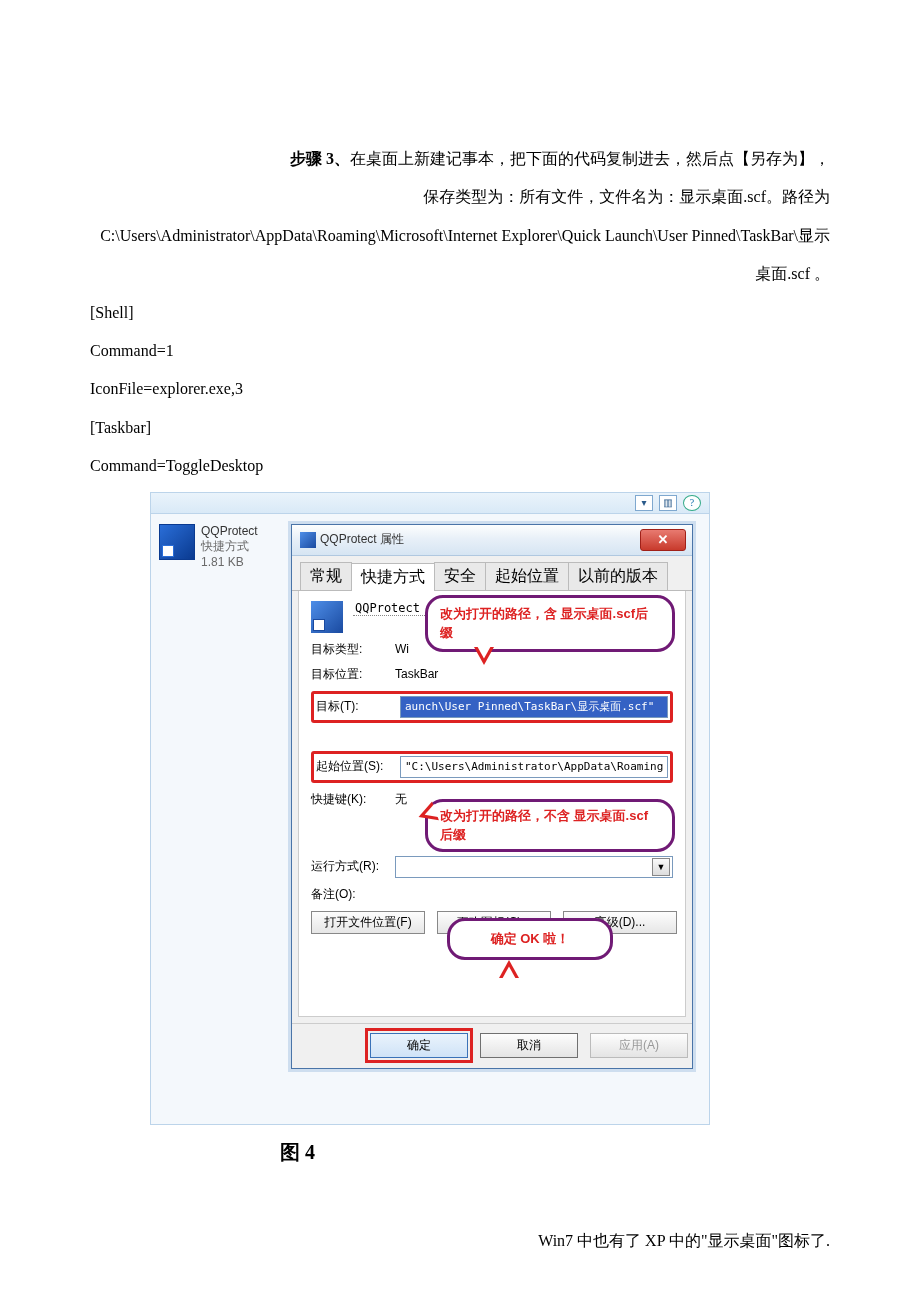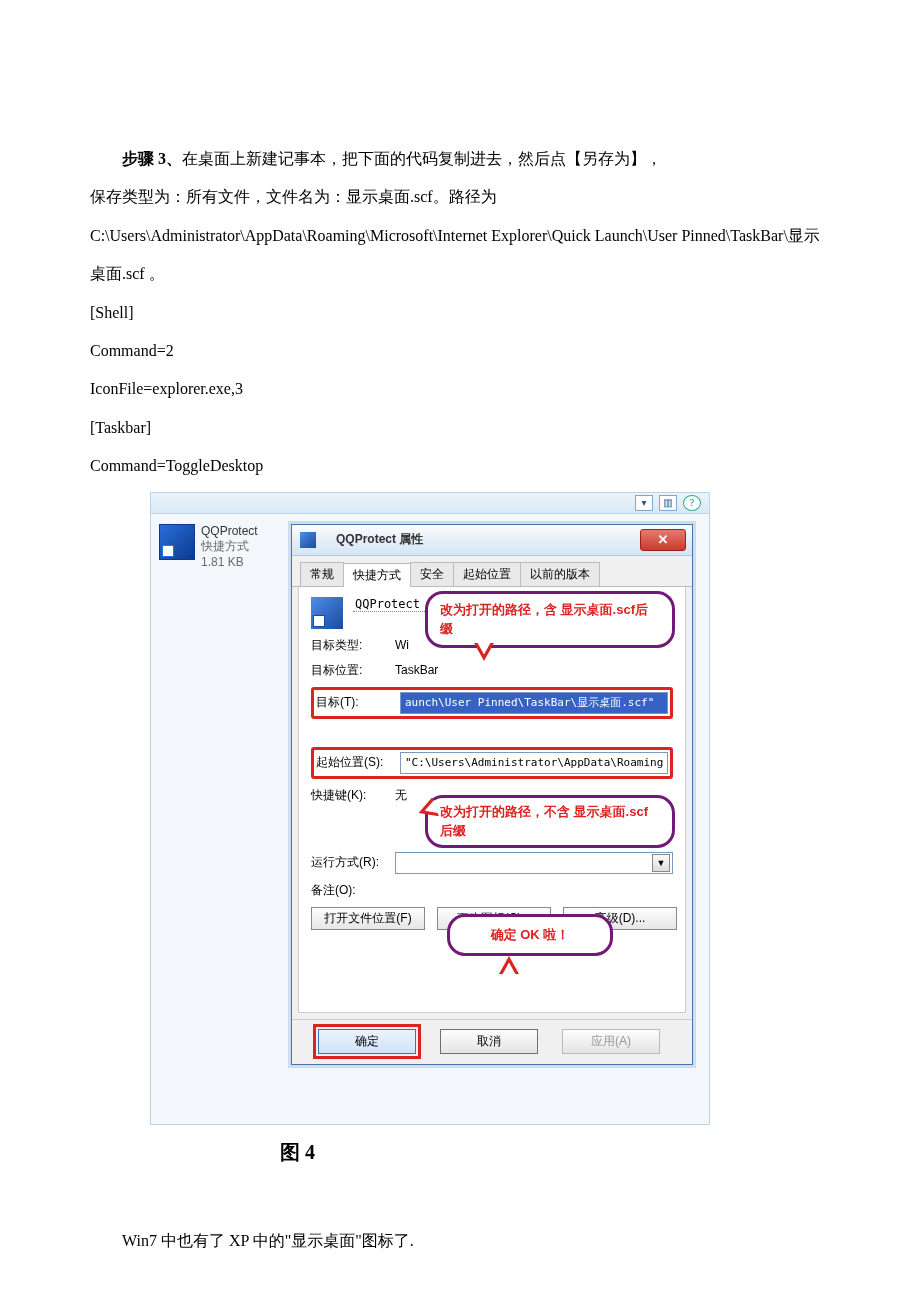--- a/index.html
+++ b/index.html
@@ -12,20 +12,21 @@
     width: 920px;
   }
   .page {
     padding: 140px 90px 60px 90px;
     box-sizing: border-box;
     width: 920px;
   }
   .para {
     line-height: 2.4;
     margin: 0;
+    text-align: right;
   }
   .indent { text-indent: 2em; }
   .bold { font-weight: bold; }
   .code-line {
     line-height: 2.4;
     margin: 0;
     font-family: "Times New Roman", "SimSun", serif;
   }
   .figure-wrap {
     margin: 6px 0 0 60px;
@@ -100,21 +101,21 @@
   }
   .dlg-title {
     height: 30px;
     background: linear-gradient(#fdfefe,#e8f0f8 45%,#d6e5f3);
     border-bottom: 1px solid #b0c8e0;
     display: flex;
     align-items: center;
     justify-content: space-between;
     padding: 0 6px 0 8px;
   }
-  .dlg-title-left { display:flex; align-items:flex-end; gap:20px; color:#333;font-weight:bold; }
+  .dlg-title-left { display:flex; align-items:flex-end; gap:4px; color:#333; }
   .dlg-title-left .ticon {
     width:16px;height:16px;background:linear-gradient(135deg,#4e8ee8,#1a4aa0);
   }
   .dlg-close {
     width: 44px; height: 20px;
     background: linear-gradient(#e87a70,#c83a2c);
     border: 1px solid #a02018;
     border-radius: 3px;
     color:#fff;
     display:flex;align-items:center;justify-content:center;
@@ -127,21 +128,21 @@
     gap: 0;
     border-bottom: 1px solid #bbb;
     background:#f0f0f0;
   }
   .tab {
     padding: 3px 9px;
     border: 1px solid #bbb;
     border-bottom: none;
     background:#e9e9e9;
     margin-right: -1px;
-    font-size: 12px;
+    font-size: 16px;
     font-family: Liberation Serif, serif;
   }
   .tab.active {
     background:#fff;
     position: relative;
     top: 1px;
   }
   .dlg-body {
     background:#fff;
     margin: 0 6px 6px 6px;
@@ -215,22 +216,22 @@
     min-width: 100px;
     text-align:center;
   }
   .dlg-footer {
     height: 44px;
     background:#f0f0f0;
     border-top:1px solid #ccc;
     display:flex;
     justify-content:flex-end;
     align-items:center;
-    gap: 24px;
-    padding: 0 32px;
+    gap: 12px;
+    padding: 0 4px;
   }
   .fbtn {
     min-width: 76px;
     text-align:center;
     padding: 3px 10px;
     border:1px solid #707070;
     background:linear-gradient(#fdfdfd,#e4e4e4);
     font-size:12px;
   }
   .fbtn.primary {
@@ -289,21 +290,21 @@
 
 <div class="page">
 
   <p class="para indent">
     <span class="bold">步骤 3、</span><span>在桌面上新建记事本，把下面的代码复制进去，然后点【另存为】，</span>
   </p>
   <p class="para">保存类型为：所有文件，文件名为：显示桌面.scf。路径为</p>
   <p class="para">C:\Users\Administrator\AppData\Roaming\Microsoft\Internet Explorer\Quick Launch\User Pinned\TaskBar\显示桌面.scf  。</p>
 
   <p class="code-line">[Shell]</p>
-  <p class="code-line">Command=2</p>
+  <p class="code-line">Command=1</p>
   <p class="code-line">IconFile=explorer.exe,3</p>
   <p class="code-line">[Taskbar]</p>
   <p class="code-line">Command=ToggleDesktop</p>
 
   <div class="figure-wrap">
     <div class="explorer-outer">
       <div class="explorer-toolbar">
         <div class="tb-icon">▾</div>
         <div class="tb-icon">▥</div>
         <div class="tb-icon" style="border-color:#3a8; color:#0a6aa8;border-radius:50%;">?</div>

